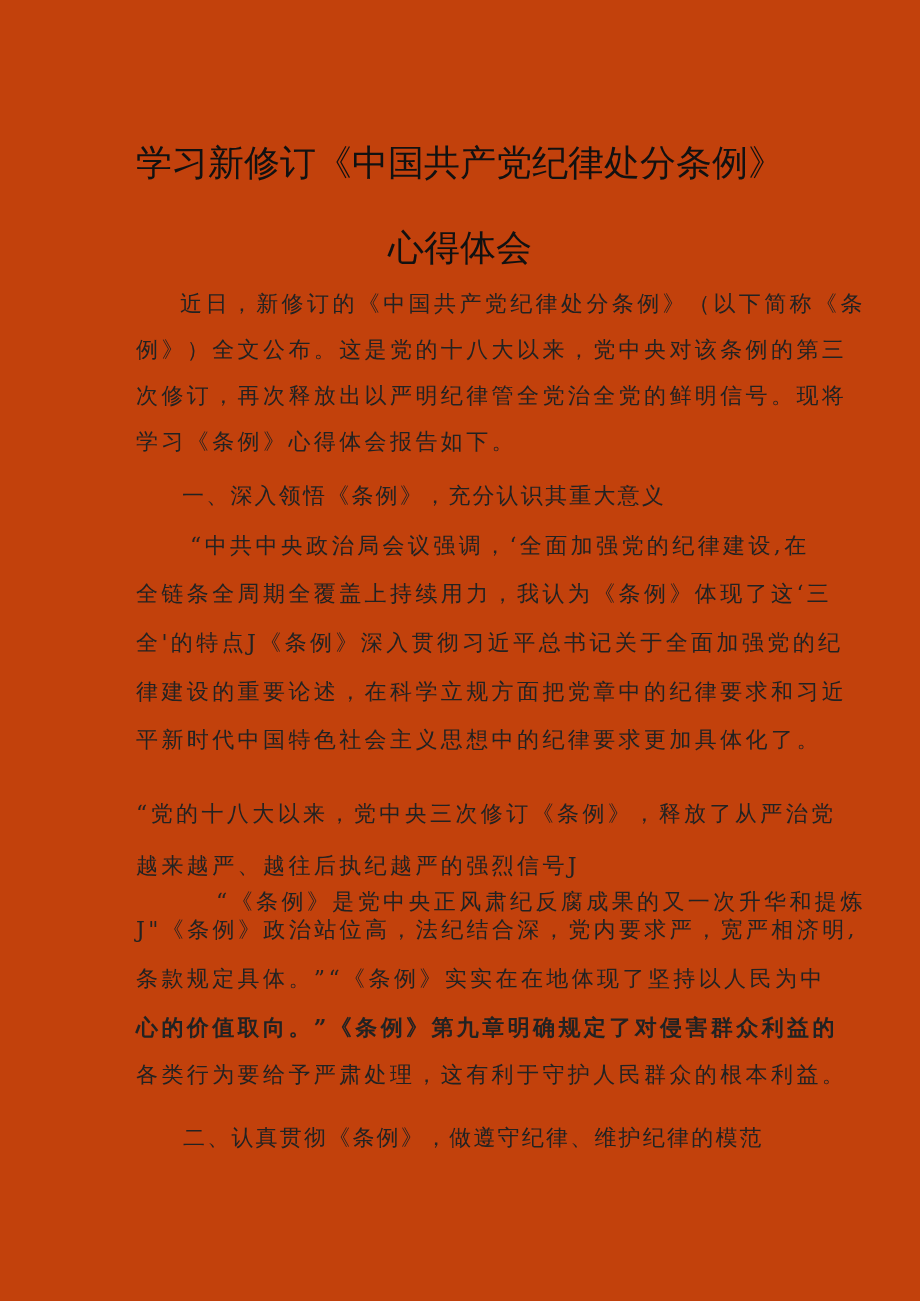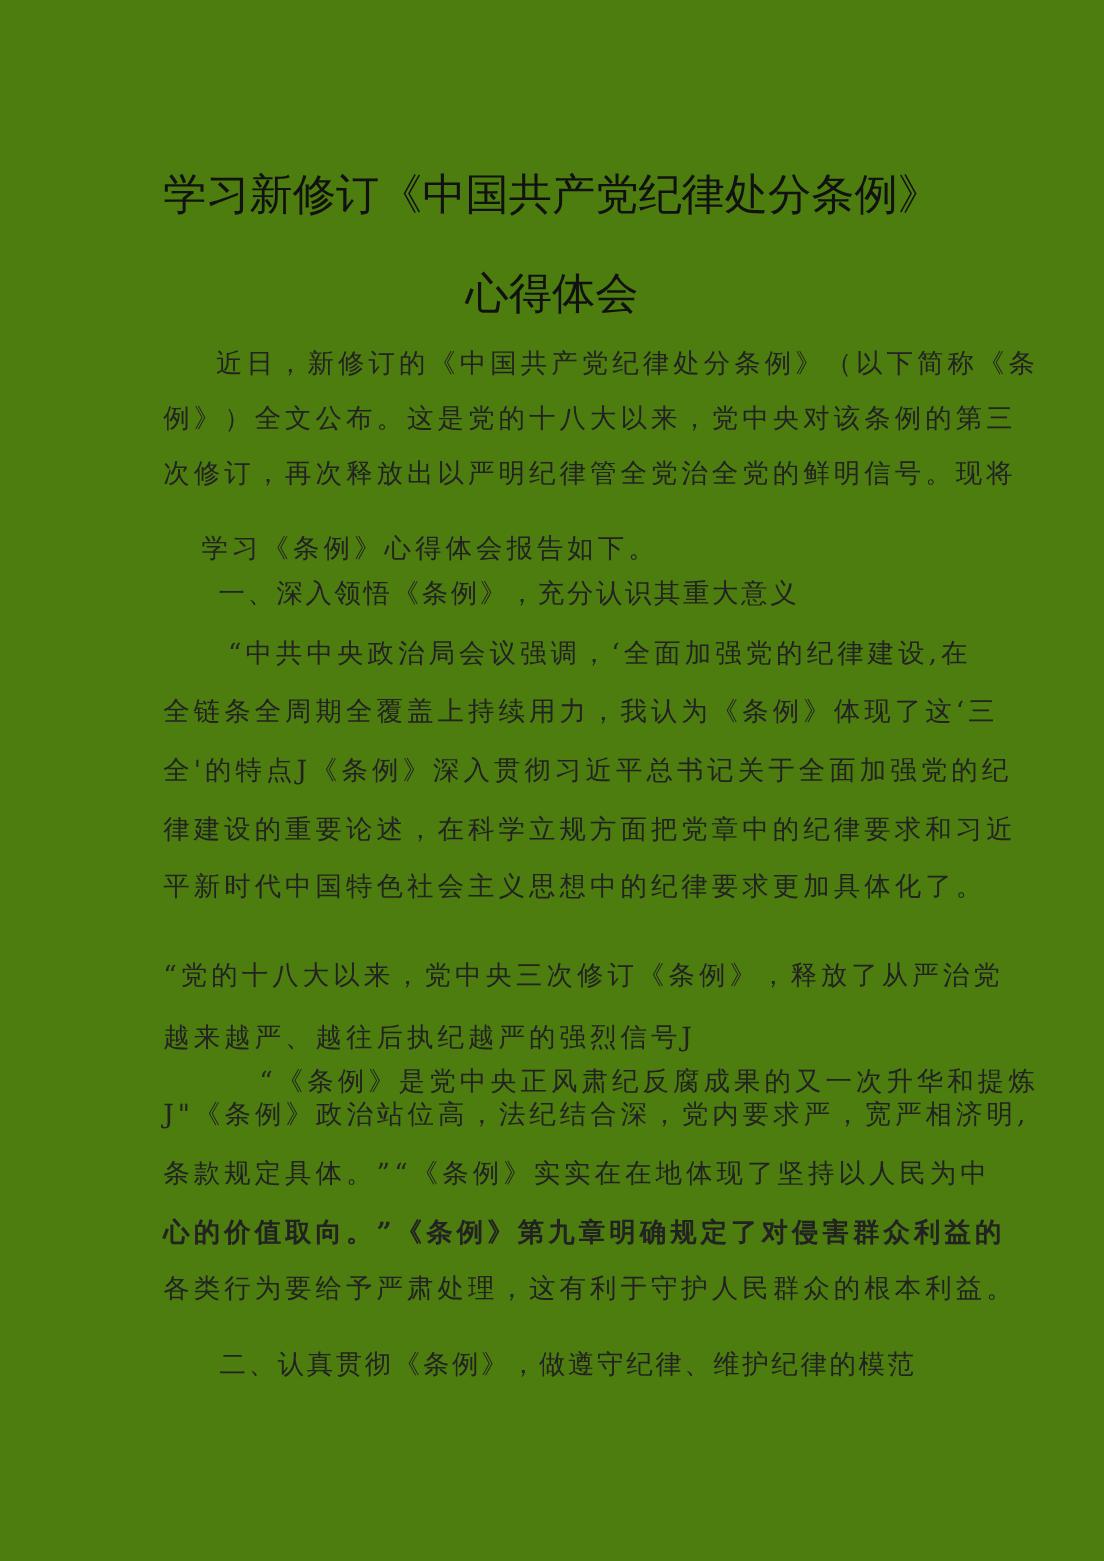--- a/index.html
+++ b/index.html
@@ -13,35 +13,35 @@
       position: relative;
       overflow: hidden;
       color: #1a1a1a;
     }
     .page {
       position: absolute;
       left: 0;
       top: 0;
       width: 920px;
       height: 1301px;
-      background: #4d7c0f;
+      background: #c2410c;
     }
     .title {
       position: absolute;
       left: 0;
       width: 920px;
       text-align: center;
       font-family: "DejaVu Sans", "Liberation Sans", sans-serif;
       font-size: 36px;
       line-height: 40px;
       color: #111111;
       white-space: nowrap;
     }
     .title.l1 { top: 143px; }
-    .title.l2 { top: 228px; font-family: Liberation Mono, monospace; }
+    .title.l2 { top: 228px; }
     .line {
       position: absolute;
       left: 136px;
       width: 670px;
       font-family: "DejaVu Serif", "Liberation Serif", serif;
       font-size: 22px;
       line-height: 28px;
       color: #222222;
       white-space: nowrap;
       letter-spacing: 3.4px;
@@ -54,21 +54,21 @@
 <body>
 
 <div class="page">
 
   <div class="title l1">学习新修订《中国共产党纪律处分条例》</div>
   <div class="title l2">心得体会</div>
 
   <div class="line" style="top:336px;">例》）全文公布。这是党的十八大以来，党中央对该条例的第三</div>
   <div class="line" style="top:290px; left:180px; width:626px;">近日，新修订的《中国共产党纪律处分条例》（以下简称《条</div>
   <div class="line" style="top:382px;">次修订，再次释放出以严明纪律管全党治全党的鲜明信号。现将</div>
-  <div class="line" style="top:444px;margin-left:32px;">学习《条例》心得体会报告如下。</div>
+  <div class="line" style="top:428px;">学习《条例》心得体会报告如下。</div>
 
   <div class="line heading" style="top:482px; left:182px;">一、深入领悟《条例》，充分认识其重大意义</div>
 
   <div class="line" style="top:532px; left:190px; width:616px;">“中共中央政治局会议强调，‘全面加强党的纪律建设,在</div>
   <div class="line" style="top:580px;">全链条全周期全覆盖上持续用力，我认为《条例》体现了这‘三</div>
   <div class="line" style="top:629px;">全'的特点J《条例》深入贯彻习近平总书记关于全面加强党的纪</div>
   <div class="line" style="top:678px;">律建设的重要论述，在科学立规方面把党章中的纪律要求和习近</div>
   <div class="line" style="top:726px;">平新时代中国特色社会主义思想中的纪律要求更加具体化了。</div>
   <div class="line" style="top:800px;">“党的十八大以来，党中央三次修订《条例》，释放了从严治党</div>
   <div class="line" style="top:852px;">越来越严、越往后执纪越严的强烈信号J</div>

